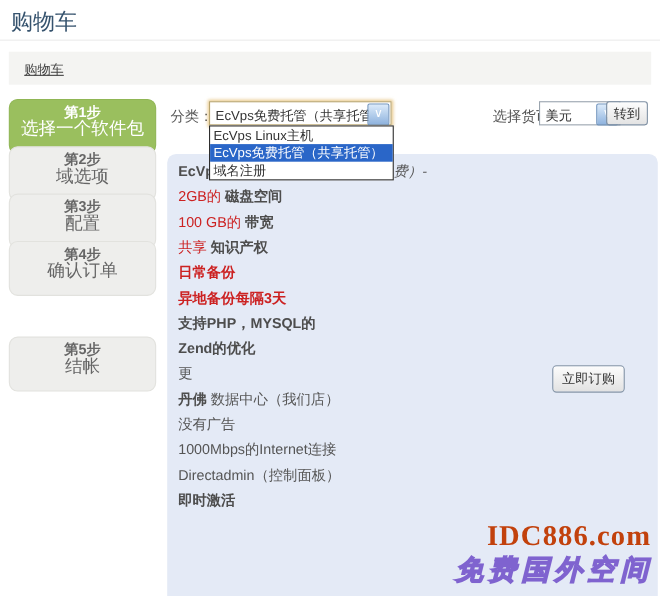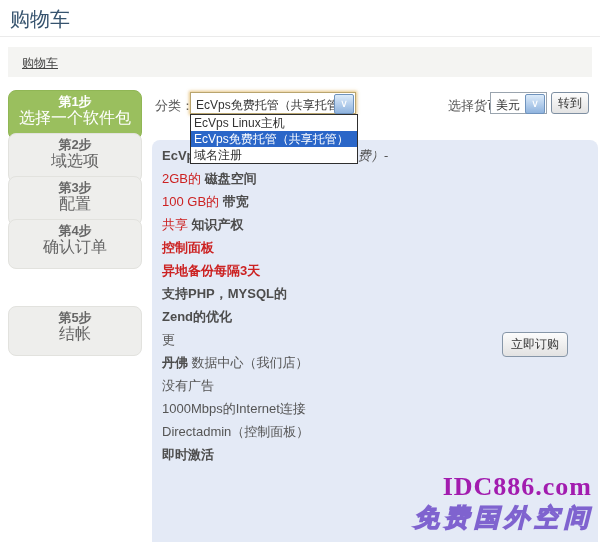--- a/index.html
+++ b/index.html
@@ -23,21 +23,21 @@
 
   
   .cat-label{position:absolute;left:155px;top:97px;font-size:13px;color:#555;}
   .cur-label{position:absolute;left:448px;top:97px;font-size:13px;color:#555;}
   .selbox{position:absolute;box-sizing:border-box;height:22px;background:#fff;border:1px solid #9aa4ae;cursor:pointer;}
   .selbox.glow{box-shadow:0 0 3px 1px rgba(223,178,88,.75);border-color:#b9a56f;}
   .sel-text{position:absolute;left:5px;top:4px;font-size:12px;color:#333;white-space:nowrap;overflow:hidden;right:20px;}
   .sel-arrow{position:absolute;right:1px;top:1px;width:18px;height:18px;border:1px solid #6f93bd;border-radius:2px;
              background:linear-gradient(#dcebfa,#8fb3de);color:#fff;font-size:11px;line-height:17px;text-align:center;}
   .cat-select{left:190px;top:92px;width:166px;}
-  .cur-select{left:490px;top:92px;width:57px;}
+  .cur-select{left:490px;top:92px;width:74px;}
   .go-btn{position:absolute;left:551px;top:92px;height:22px;box-sizing:border-box;padding:0 6px;font-size:12px;color:#333;
           background:linear-gradient(#fdfdfd,#e3e3e3);border:1px solid #7e8fa2;border-radius:3px;cursor:pointer;}
 
   
   .droplist{position:absolute;left:190px;top:114px;width:166px;background:#fff;border:1px solid #2e2e2e;z-index:9;}
   .opt{height:16px;line-height:16px;font-size:12px;color:#333;padding:0 3px;white-space:nowrap;overflow:hidden;cursor:pointer;}
   .opt.sel{background:#2a66c8;color:#fff;}
 
   
   .panel{position:absolute;left:152px;top:140px;width:446px;height:402px;background:#e4eaf6;border-radius:8px 8px 0 0;}
@@ -47,21 +47,21 @@
   .c-redbold{color:#cc2222;font-weight:bold;}
   .c-bold{color:#4d4d4d;font-weight:bold;}
   .c-norm{color:#555;}
   .c-ital{color:#555;font-style:italic;}
   .pfree{margin-top:17px;line-height:16px;color:#555;}
   .order-btn{position:absolute;right:30px;top:192px;font-size:12px;color:#333;padding:3px 8px;
              background:linear-gradient(#fcfcfc,#e2e2e2);border:1px solid #8696a8;border-radius:4px;cursor:pointer;}
 
   
   .wm1{position:absolute;right:8px;top:472px;font-family:"Liberation Serif","DejaVu Serif",serif;
-       font-weight:bold;font-size:26px;color:#a21caf;letter-spacing:1px;}
+       font-weight:bold;font-size:26px;color:#c2410c;letter-spacing:1px;}
   .wm2{position:absolute;right:6px;top:501px;font-size:25px;font-weight:bold;font-style:italic;letter-spacing:5px;
        color:rgba(250,250,255,.2);-webkit-text-stroke:1.2px #7f63cf;text-shadow:0 0 1px #8a6fd4;}
 </style>
 </head>
 <body>
 
 <div class="stage">
 
   <h1 class="page-title">购物车</h1>
   <div class="title-rule"></div>
@@ -108,21 +108,21 @@
 
   <div class="panel">
     <div class="plines">
       <div class="pline">
         <span class="c-bold">EcVps免费托管（共享托管）</span><span class="c-ital">（免费）-</span>
       </div>
       <div id="lines-box">
           <div class="pline"><span class="c-red">2GB的</span><span class="c-bold"> 磁盘空间</span></div>
           <div class="pline"><span class="c-red">100 GB的</span><span class="c-bold"> 带宽</span></div>
           <div class="pline"><span class="c-red">共享</span><span class="c-bold"> 知识产权</span></div>
-          <div class="pline"><span class="c-redbold">控制面板</span></div>
+          <div class="pline"><span class="c-redbold">日常备份</span></div>
           <div class="pline"><span class="c-redbold">异地备份每隔3天</span></div>
           <div class="pline"><span class="c-bold">支持PHP，MYSQL的</span></div>
           <div class="pline"><span class="c-bold">Zend的优化</span></div>
           <div class="pline"><span class="c-norm">更</span></div>
           <div class="pline"><span class="c-bold">丹佛</span><span class="c-norm"> 数据中心（我们店）</span></div>
           <div class="pline"><span class="c-norm">没有广告</span></div>
           <div class="pline"><span class="c-norm">1000Mbps的Internet连接</span></div>
           <div class="pline"><span class="c-norm">Directadmin（控制面板）</span></div>
           <div class="pline"><span class="c-bold">即时激活</span></div>
         </div>

